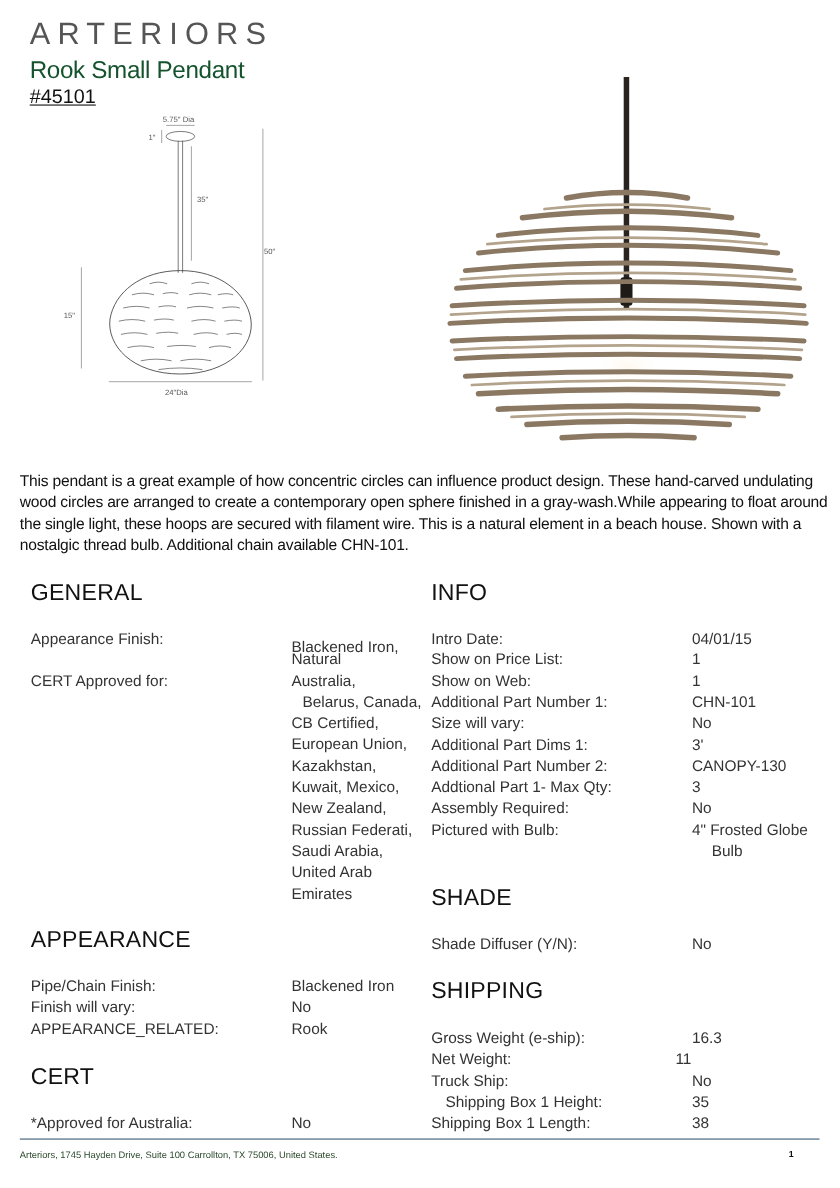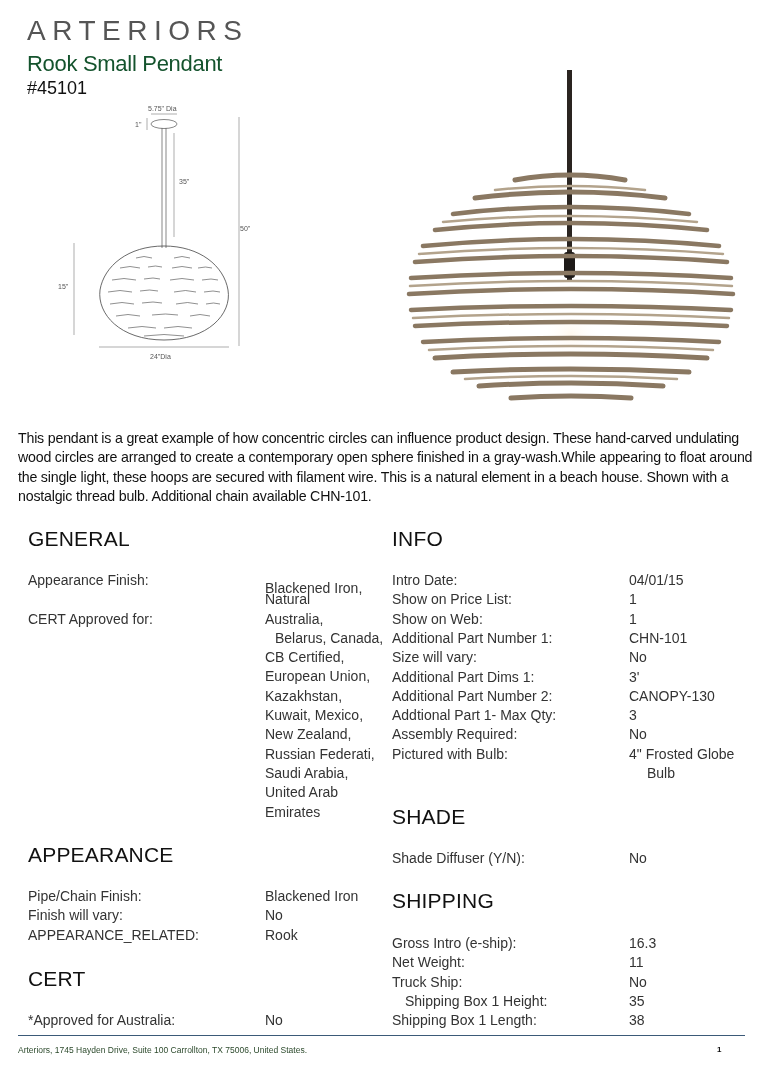--- a/index.html
+++ b/index.html
@@ -1,21 +1,21 @@
 <!DOCTYPE html>
 <html><head>
 <meta charset="utf-8">
 <style>
   * { box-sizing: border-box; margin: 0; padding: 0; }
   html, body { width: 764px; height: 1080px; background: #ffffff; overflow: hidden; }
   body { position: relative; font-family: "Liberation Sans", "DejaVu Sans", sans-serif; color: #222; }
 
   .brand { position: absolute; left: 27px; top: 15px; font-size: 28px; letter-spacing: 6.5px; color: #555; font-weight: 400; }
   .title { position: absolute; left: 27px; top: 51px; font-size: 22px; color: #14532d; letter-spacing: -0.3px; }
-  .sku { position: absolute; left: 27px; top: 78px; font-size: 18px; color: #111; }
+  .sku { position: absolute; left: 27px; top: 78px; font-size: 18px; color: #111; text-decoration: underline; }
 
   .drawing { position: absolute; left: 40px; top: 100px; width: 230px; height: 270px; }
   .photo { position: absolute; left: 395px; top: 62px; width: 350px; height: 355px; }
 
   .desc { position: absolute; left: 18px; top: 429px; width: 735px; font-size: 14.2px; line-height: 19.3px; color: #111; letter-spacing: -0.2px; }
 
   .section-head { position: absolute; font-size: 21px; color: #111; letter-spacing: 0.2px; }
   .row { position: absolute; font-size: 14px; line-height: 19.3px; color: #333; }
   .lbl { position: absolute; white-space: nowrap; }
   .val { position: absolute; white-space: nowrap; }
@@ -209,26 +209,26 @@
 <div>
   <div class="row" style="left:392px; top:849px;">
     <span class="lbl" style="left:0">Shade Diffuser (Y/N):</span>
     <span class="val" style="left:237px">No</span>
   </div>
 </div>
 
 <div class="section-head" style="left:392px; top:889px;">SHIPPING</div>
 <div>
   <div class="row" style="left:392px; top:934px;">
-    <span class="lbl" style="left:0">Gross Intro (e-ship):</span>
+    <span class="lbl" style="left:0">Gross Weight (e-ship):</span>
     <span class="val" style="left:237px">16.3</span>
   </div>
   <div class="row" style="left:392px; top:953.3px;">
     <span class="lbl" style="left:0">Net Weight:</span>
-    <span class="val" style="left:237px">11</span>
+    <span class="val" style="left:222px">11</span>
   </div>
   <div class="row" style="left:392px; top:972.6px;">
     <span class="lbl" style="left:0">Truck Ship:</span>
     <span class="val" style="left:237px">No</span>
   </div>
   <div class="row" style="left:392px; top:991.9px;">
     <span class="lbl" style="left:13px">Shipping Box 1 Height:</span>
     <span class="val" style="left:237px">35</span>
   </div>
   <div class="row" style="left:392px; top:1011.2px;">

